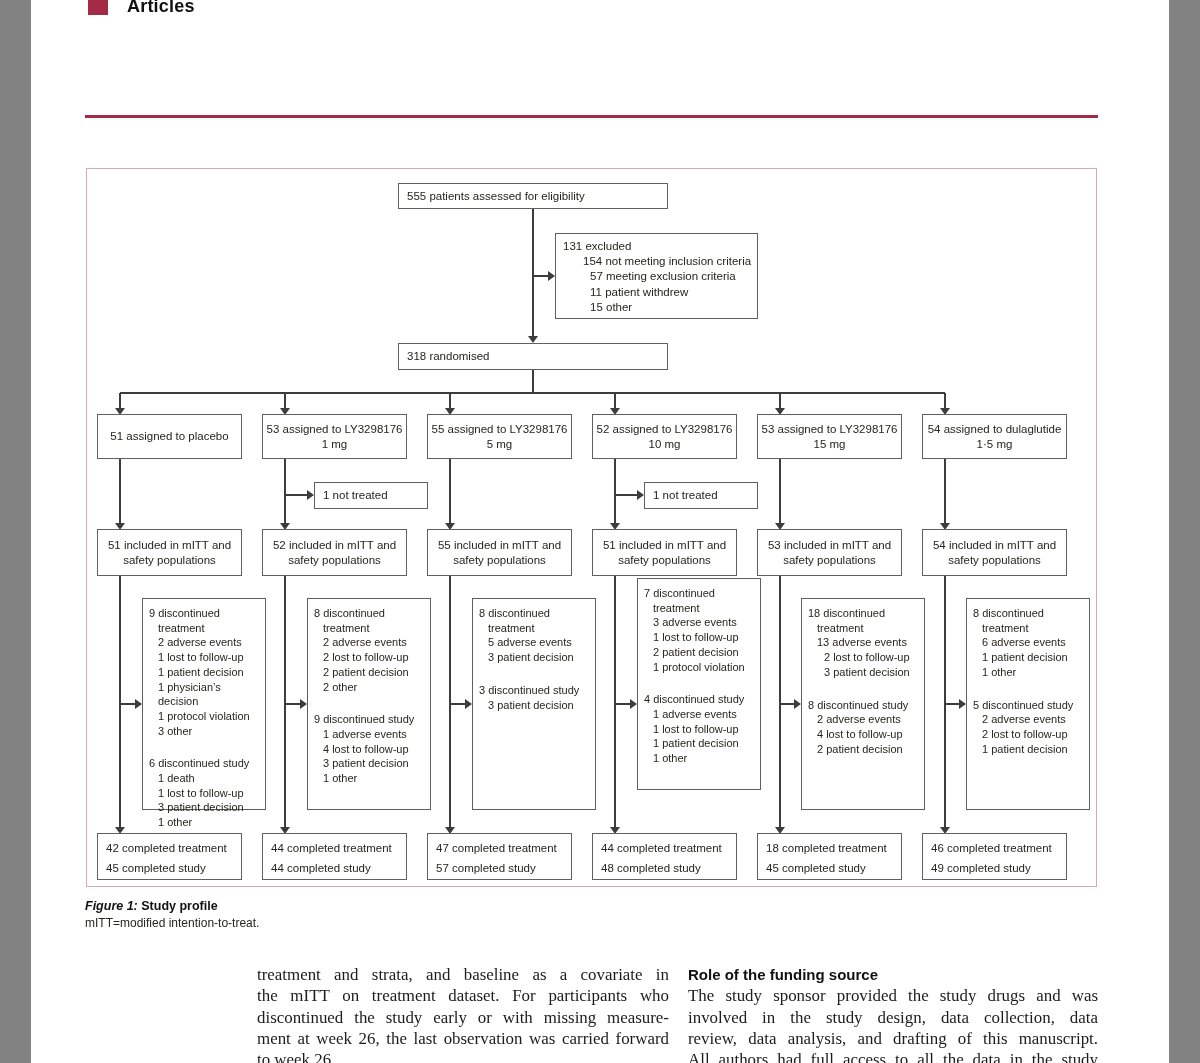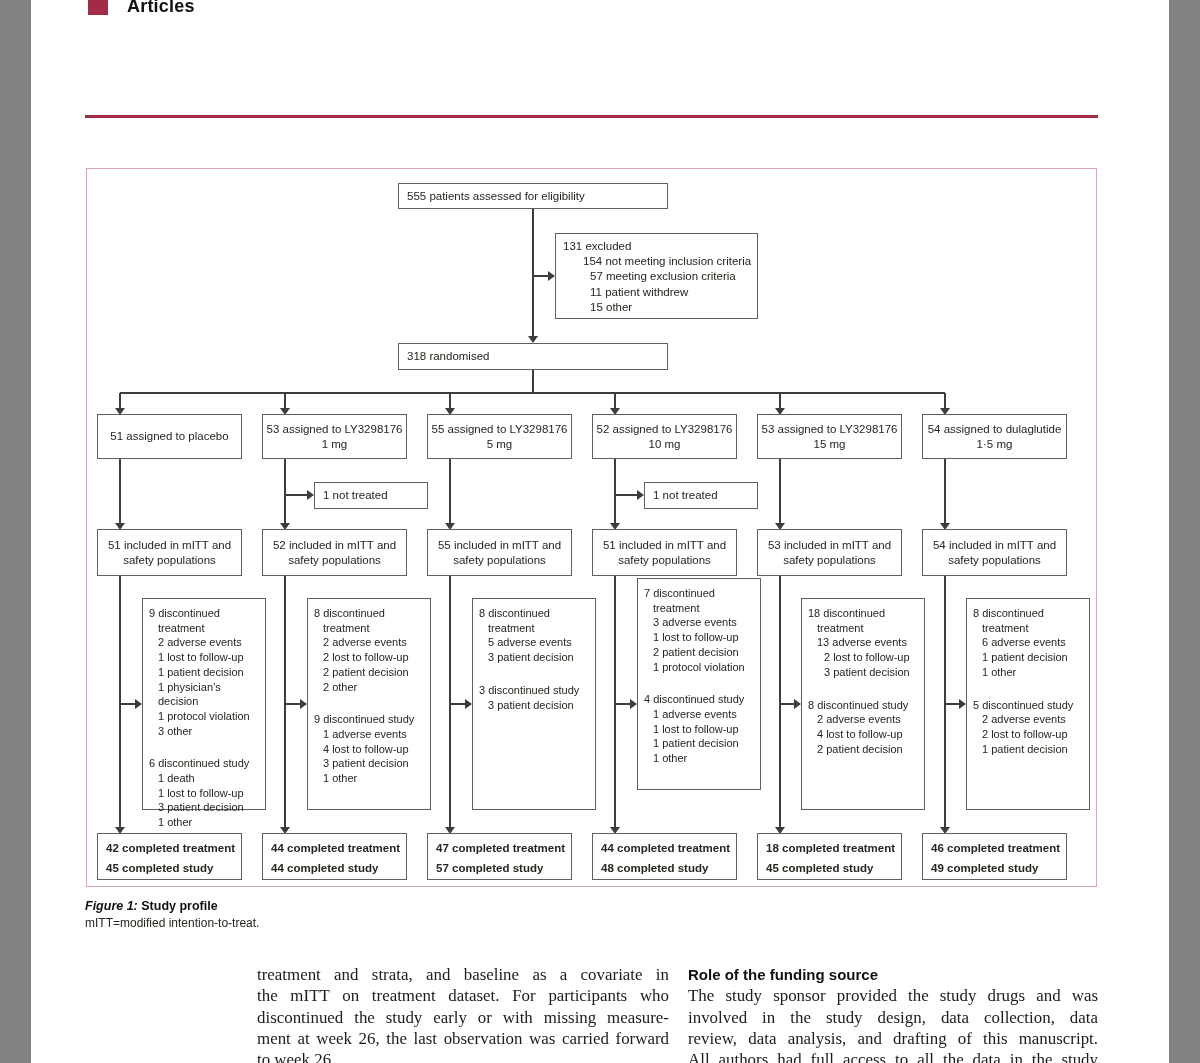--- a/index.html
+++ b/index.html
@@ -36,21 +36,21 @@
   .box-left{display:flex;flex-direction:column;justify-content:center;padding-left:8px;}
   .excl{padding:5px 2px 0 7px;line-height:15.2px;}
   .excl .l0{padding-left:0;}
   .excl .l1{padding-left:20px;}
   .excl .l2{padding-left:27px;}
   .disc{padding:7px 1px 0 6px;font-size:11px;line-height:14.7px;}
   .disc .g2{margin-top:18px;}
   .disc .d0{padding-left:0;}
   .disc .d1{padding-left:9px;}
   .disc .d2{padding-left:16px;}
-  .comp{padding:5px 0 0 8px;line-height:19.5px;font-weight:bold;}
+  .comp{padding:5px 0 0 8px;line-height:19.5px;}
 
   .figcap{position:absolute;left:85px;top:899px;color:#111;}
   .figcap .t{font-size:12.5px;font-weight:bold;margin:0;}
   .figcap .lab{font-style:italic;}
   .figcap .note{font-size:12px;margin:3px 0 0 0;font-weight:normal;color:var(--ink);}
 
   .bcol{position:absolute;top:964px;font-family:"Liberation Serif",serif;font-size:16.9px;line-height:21.3px;color:var(--body-ink);}
   #bcol-left{left:257px;width:412px;}
   #bcol-right{left:688px;width:410px;}
   .bline{text-align:justify;text-align-last:justify;}

